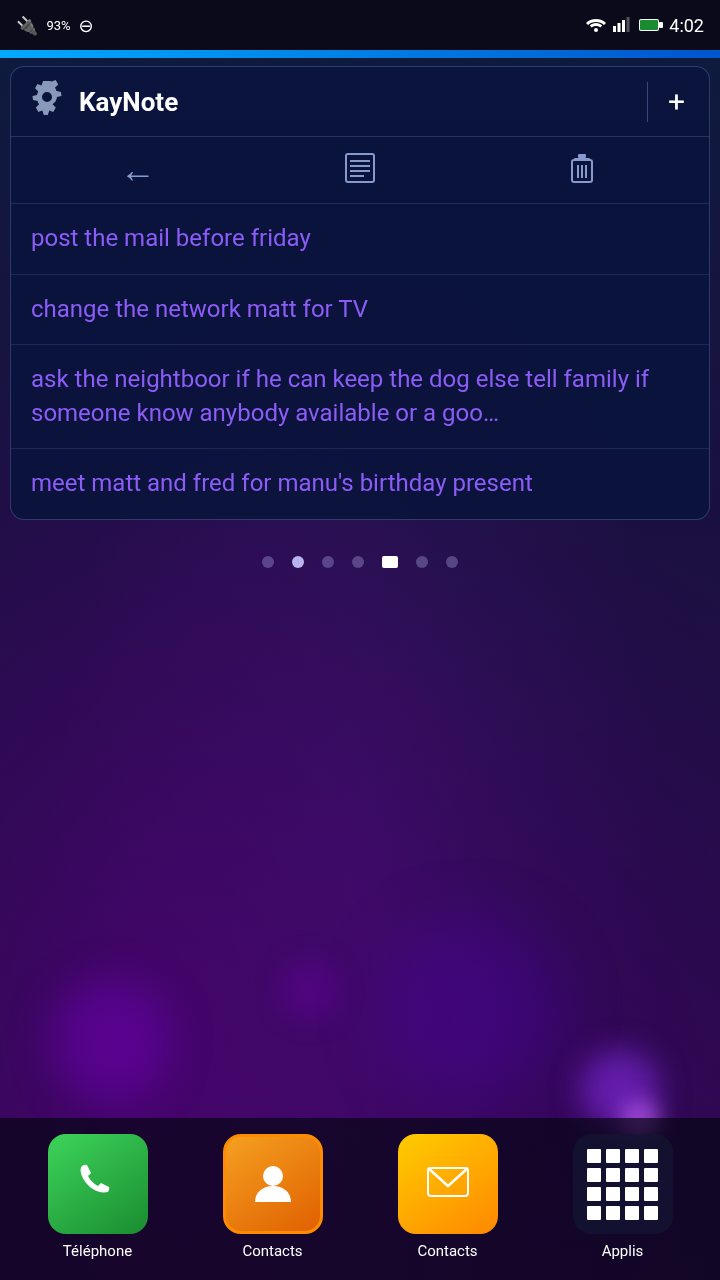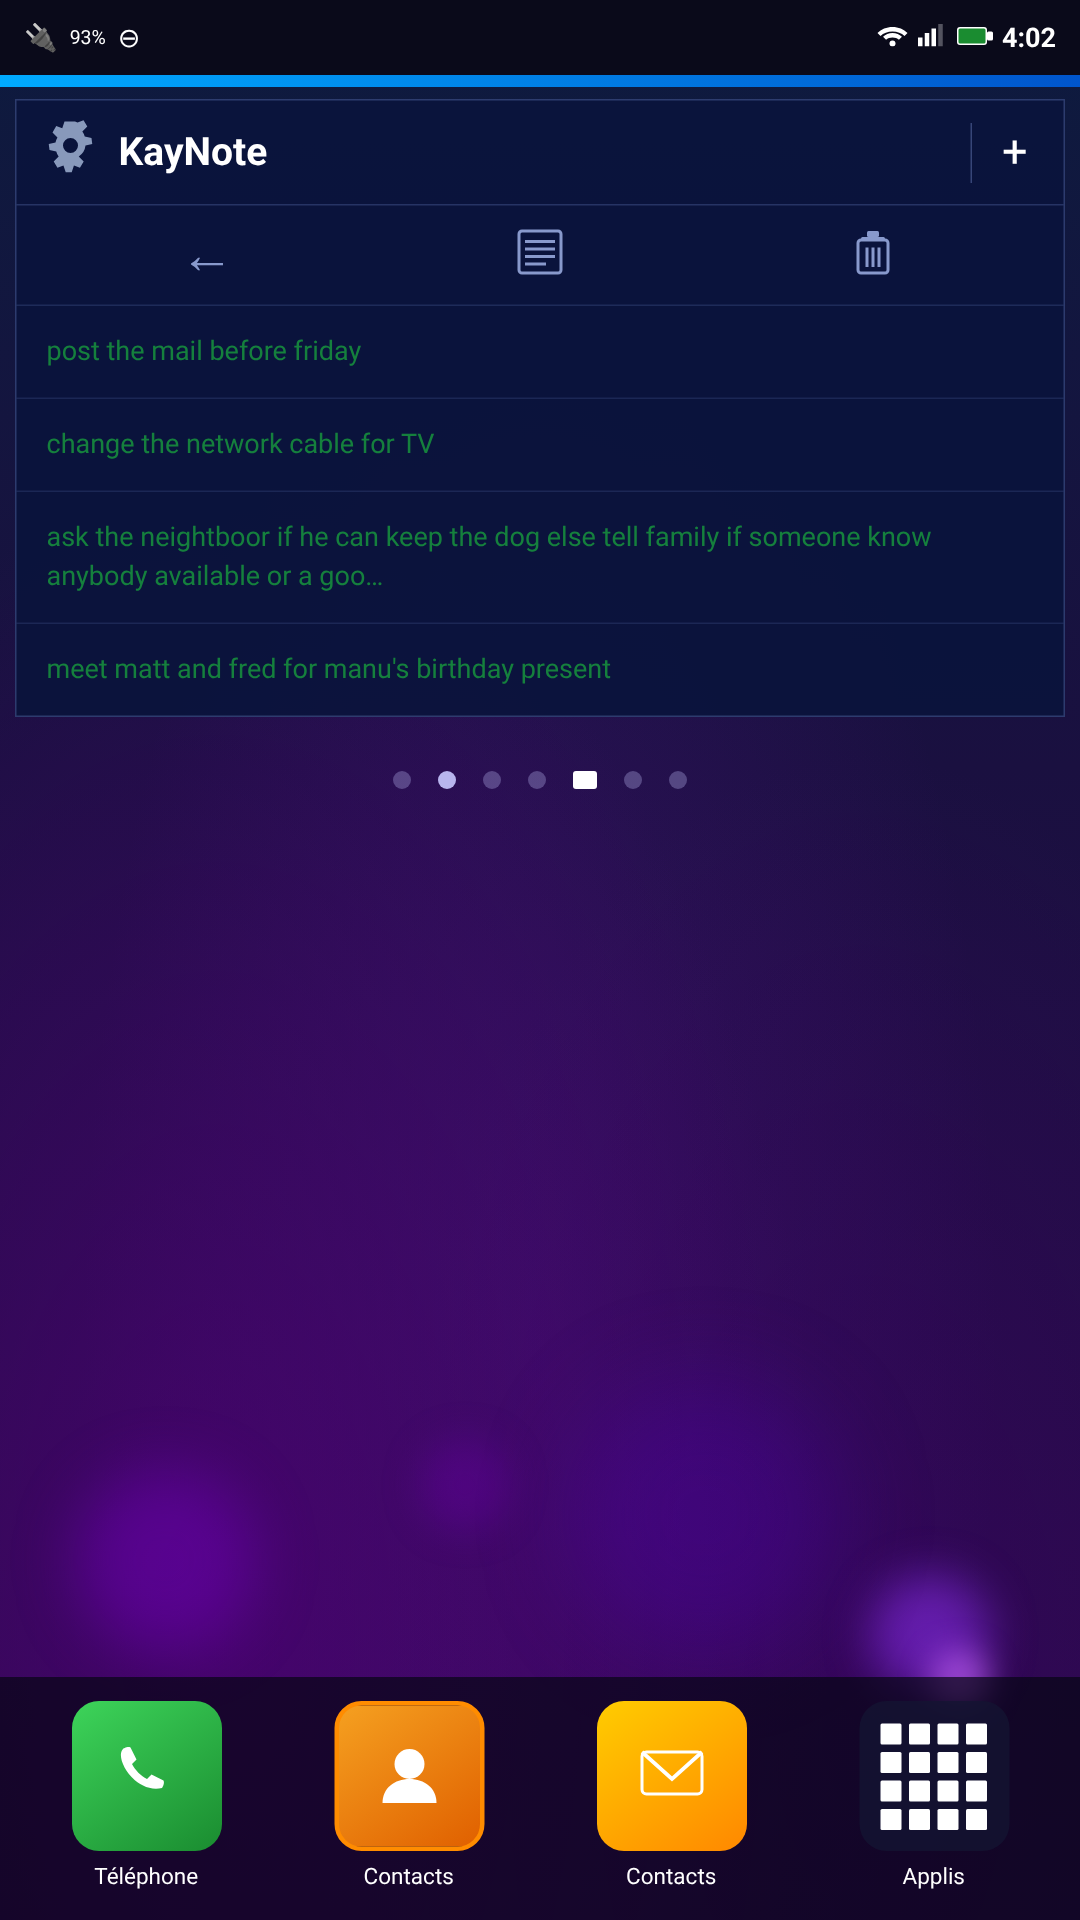--- a/index.html
+++ b/index.html
@@ -59,39 +59,39 @@
     .status-right {
       display: flex;
       align-items: center;
       gap: 6px;
       font-size: 18px;
       font-weight: bold;
     }
 
     .status-time {
       font-size: 18px;
-      font-weight: bold;
+      font-weight: normal;
     }
 
     
     .accent-bar {
       height: 8px;
       background: linear-gradient(90deg, #00aaff, #0055cc);
       position: relative;
       z-index: 10;
     }
 
     
     .kaynote-widget {
       position: relative;
       z-index: 10;
       margin: 8px 10px;
       background: rgba(10, 20, 60, 0.92);
       border: 1px solid rgba(80, 100, 160, 0.5);
-      border-radius: 0;
+      border-radius: 14px;
     }
 
     
     .widget-header {
       display: flex;
       align-items: center;
       padding: 12px 16px;
       border-bottom: 1px solid rgba(80, 100, 160, 0.4);
     }
 
@@ -144,22 +144,22 @@
     }
 
     
     .notes-list {
       padding: 0;
     }
 
     .note-item {
       padding: 18px 20px;
       border-bottom: 1px solid rgba(80, 100, 160, 0.25);
-      color: #15803d;
-      font-size: 18px;
+      color: #8b5cf6;
+      font-size: 24px;
       line-height: 1.4;
       cursor: pointer;
     }
 
     .note-item:last-child {
       border-bottom: none;
     }
 
     
     .page-dots {
@@ -343,21 +343,21 @@
         <line x1="22" y1="15" x2="22" y2="28" stroke="#8899cc" stroke-width="2"></line>
       </svg>
     </span>
   </div>
 
   <div class="notes-list">
     <div class="note-item">
       <span>post the mail before friday</span>
     </div>
     <div class="note-item">
-      <span>change the network cable for TV</span>
+      <span>change the network matt for TV</span>
     </div>
     <div class="note-item">
       <span>ask the neightboor if he can keep the dog else tell family if someone know anybody available or a goo…</span>
     </div>
     <div class="note-item">
       <span>meet matt and fred for manu's birthday present</span>
     </div>
   </div>
 
 </div>

